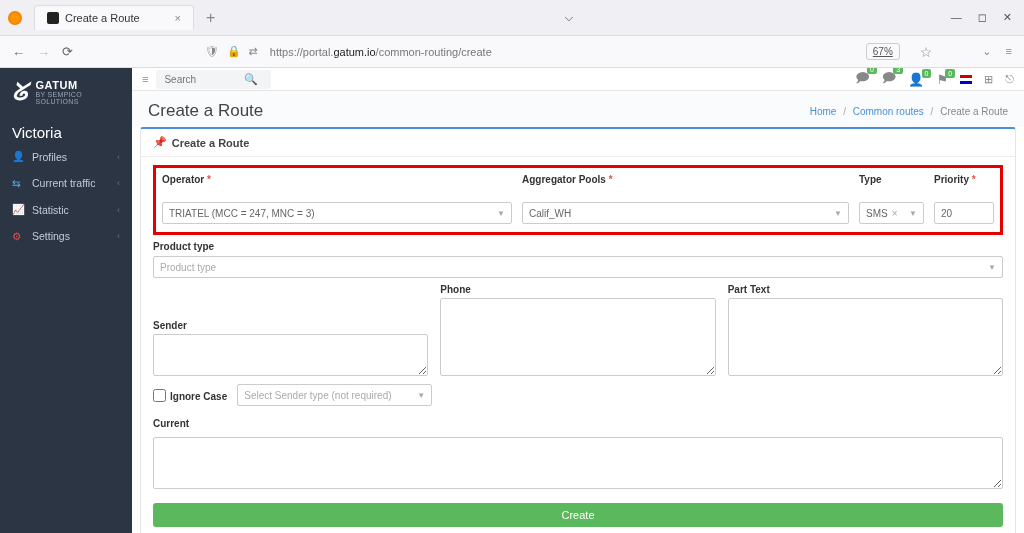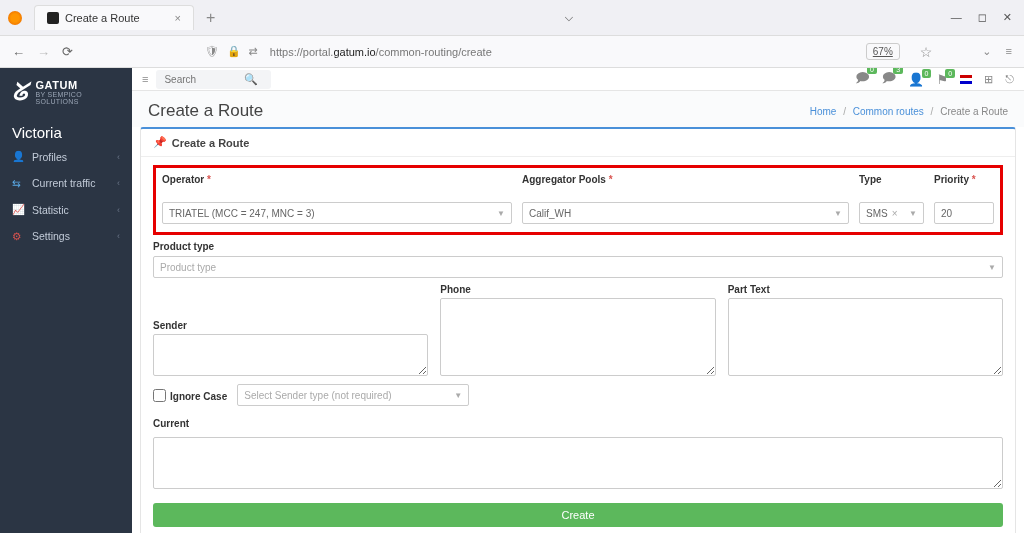--- a/index.html
+++ b/index.html
@@ -84,21 +84,21 @@
 .section-label { font-size: 10px; font-weight: 600; color: #333; margin: 6px 0 4px; }
 .full-sel { width: 100%; }
 
 .three-col { display: flex; gap: 12px; margin-top: 6px; align-items: flex-end; }
 .three-col .tcol { flex: 1; display: flex; flex-direction: column; gap: 3px; }
 .tarea { border: 1px solid #ccc; border-radius: 2px; height: 42px; resize: both; font-size: 10px; padding: 4px; outline: none;}
 .tarea.tall { height: 78px; }
 
 .ignore-row { display: flex; align-items: center; gap: 10px; margin-top: 8px; }
 .ignore-row label { font-size: 10px; font-weight: 600; display: flex; align-items: flex-end; gap: 4px; }
-.ignore-row .sender-sel { width: 232px; }
+.ignore-row .sender-sel { width: 195px; }
 
 .comments-area { width: 100%; height: 52px; border: 1px solid #ccc; border-radius: 2px; resize: both; margin-top: 4px; font-size:10px; padding:4px; outline:none;}
 
 .actions { margin-top: 12px; display: flex; gap: 8px; flex-direction: column; }
 .btn-create { background: #5cb85c; color: #fff; border: none; padding: 6px 14px; border-radius: 3px; font-size: 11px; cursor: pointer; }
 .btn-cancel { background: #fff; color: #555; border: 1px solid #ccc; padding: 0 12px; border-radius: 3px; font-size: 11px; cursor: pointer; font-weight: bold; }
 
 .footer { padding: 8px 16px; font-size: 10px; color: #888; display: flex; border-top: 1px solid #eee; margin-top: auto; }
 </style>
 </head>

